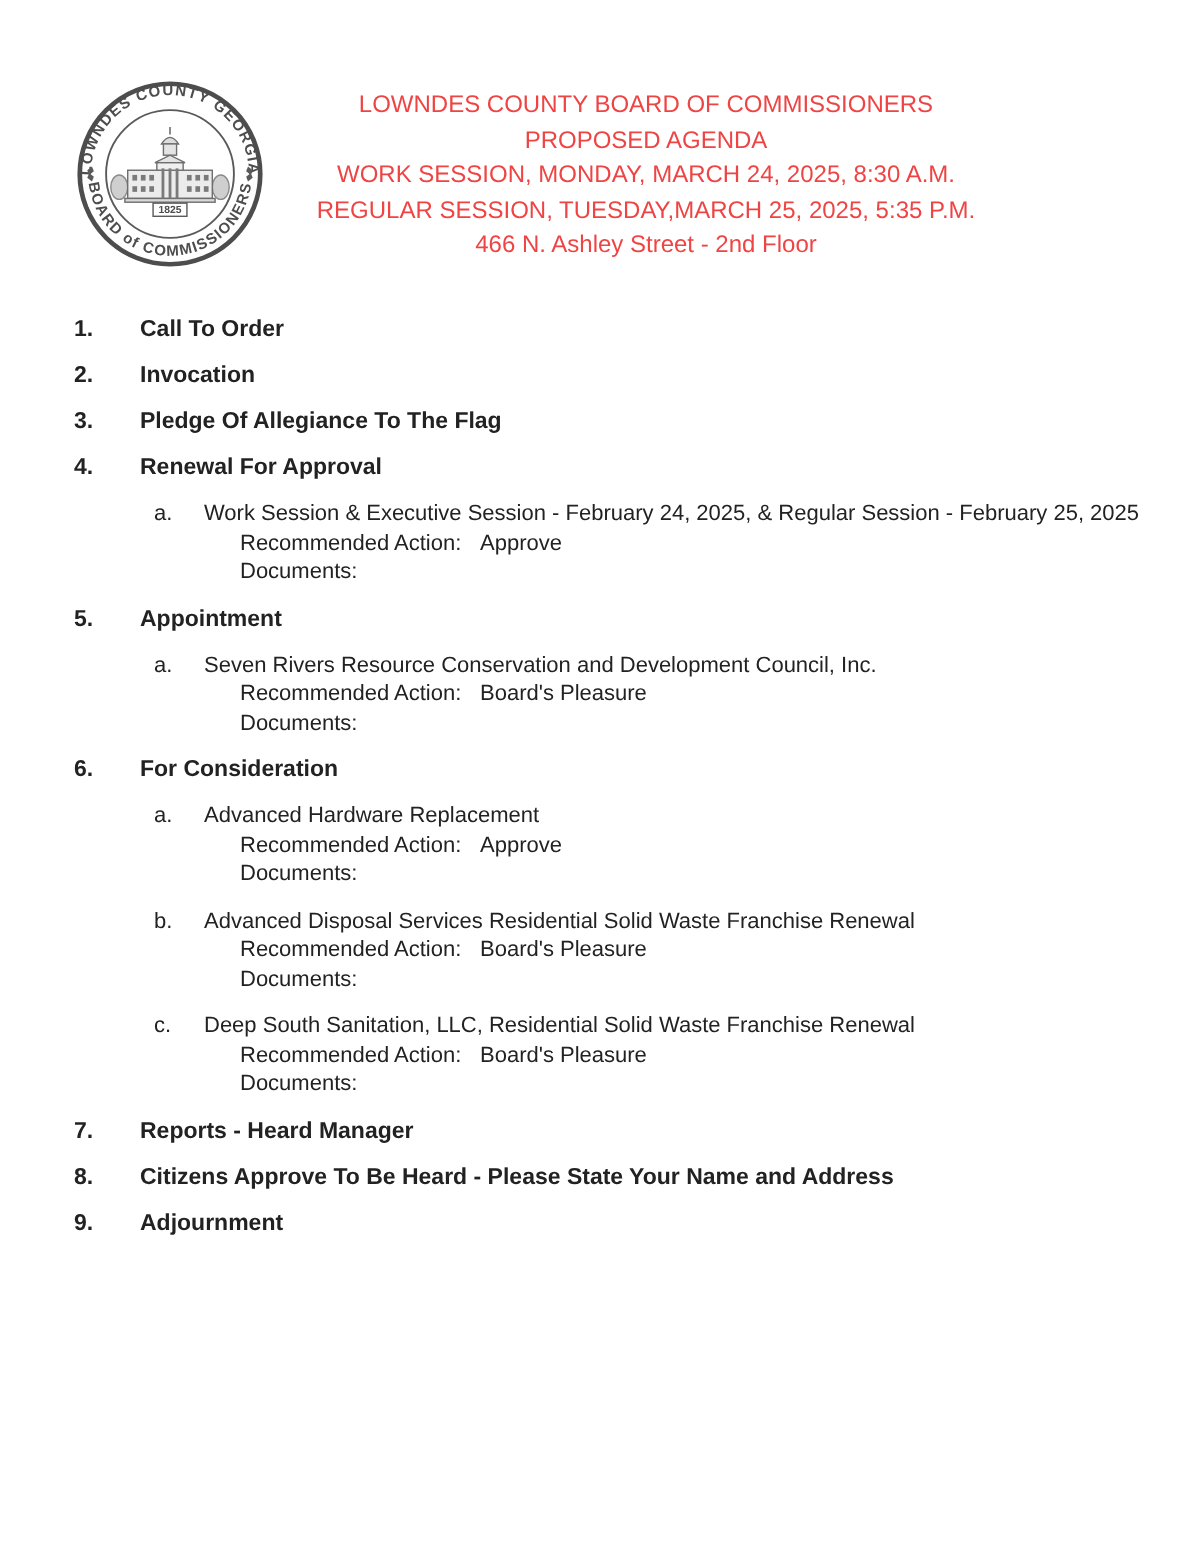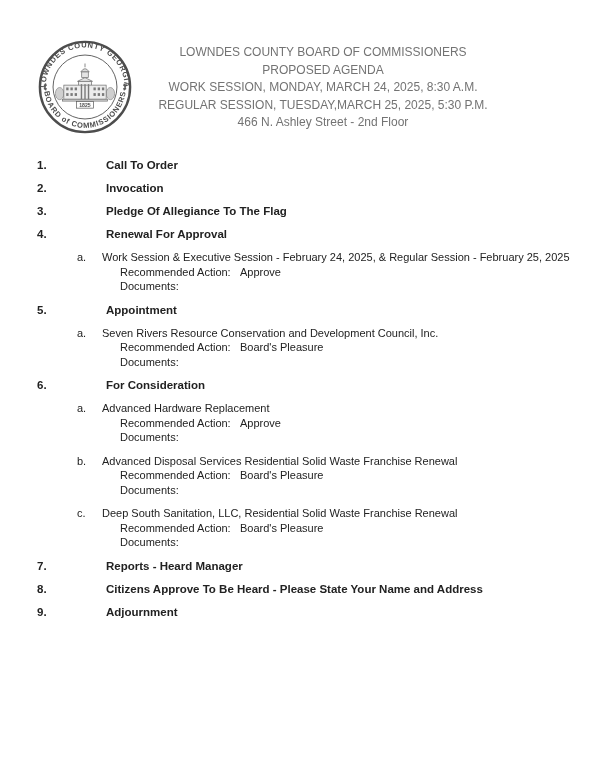--- a/index.html
+++ b/index.html
@@ -4,26 +4,26 @@
 <style>
   html,body{margin:0;padding:0;background:#ffffff;}
   .page{
     position:relative;width:600px;height:776px;background:#ffffff;
     font-family:"Liberation Sans",sans-serif;color:#222222;overflow:hidden;
   }
   .header{position:relative;height:150px;}
   .seal{position:absolute;left:38px;top:40px;width:94px;height:94px;}
   .header-text{
     position:absolute;left:46px;top:44px;width:554px;text-align:center;
-    font-size:12px;line-height:17.5px;color:#737373;
+    font-size:12px;line-height:17.5px;color:#ef4444;
   }
   .agenda{margin-top:8px;}
   .item{display:flex;font-weight:bold;font-size:11.5px;line-height:15px;margin:0 0 8px 0;}
   .item .num{margin-left:37px;width:33px;flex-shrink:0;}
-  .item .label{flex:1;padding-right:20px;margin-left:36px;}
+  .item .label{flex:1;padding-right:20px;}
   .sub{display:flex;font-size:11px;line-height:14.5px;font-weight:normal;margin:0 0 9px 77px;}
   .sub .letter{width:25px;flex-shrink:0;}
   .sub-content{flex:1;padding-right:30px;}
   .ra-line,.docs-line{margin-left:18px;}
   .ra-label{display:inline-block;min-width:120px;}
 </style>
 </head>
 <body>
 
 <div class="page">
@@ -80,21 +80,21 @@
         </g>
       </g>
       <rect x="82" y="131" width="36" height="14" fill="#ffffff" stroke="#5a5a5a" stroke-width="1.5"></rect>
       <text x="100" y="142" font-size="11" font-weight="bold" text-anchor="middle" fill="#4d4d4d" font-family="Liberation Sans, sans-serif">1825</text>
     </svg>
 
     <div class="header-text">
       <div>LOWNDES COUNTY BOARD OF COMMISSIONERS</div>
       <div>PROPOSED AGENDA</div>
       <div>WORK SESSION, MONDAY, MARCH 24, 2025, 8:30 A.M.</div>
-      <div>REGULAR SESSION, TUESDAY,MARCH 25, 2025, 5:30 P.M.</div>
+      <div>REGULAR SESSION, TUESDAY,MARCH 25, 2025, 5:35 P.M.</div>
       <div>466 N. Ashley Street - 2nd Floor</div>
     </div>
   </div>
 
   <div class="agenda">
 
     <div class="item">
       <span class="num">1.</span>
       <span class="label">Call To Order</span>
     </div>

